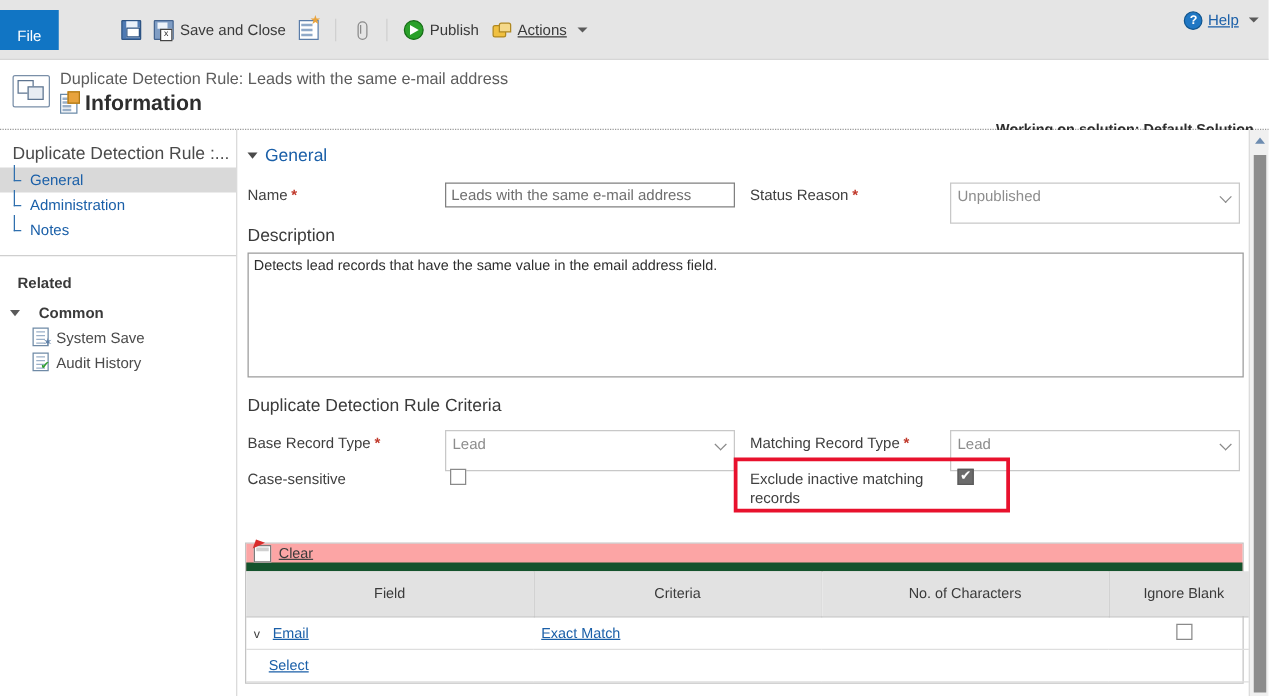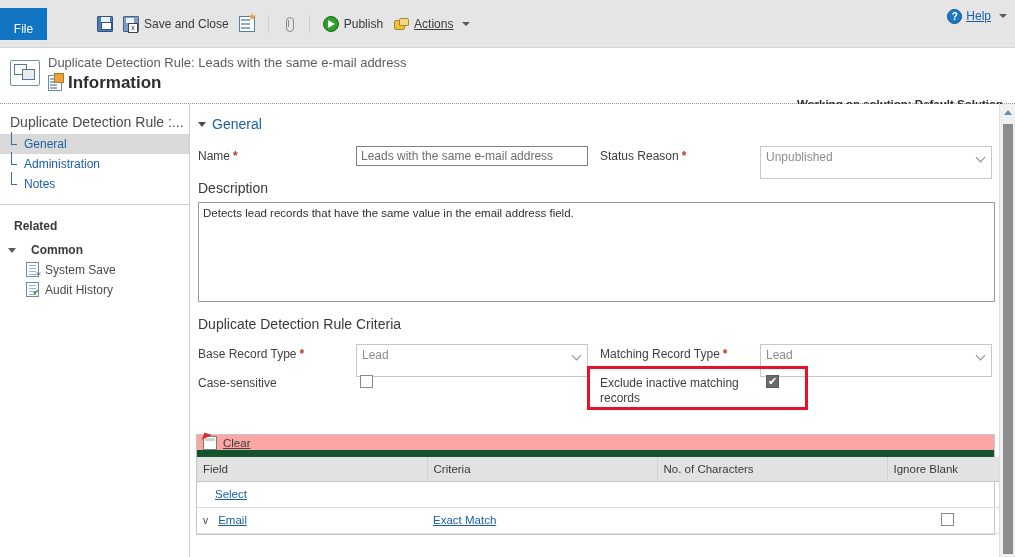--- a/index.html
+++ b/index.html
@@ -256,23 +256,23 @@
   .ico-clear::before { content:""; position:absolute; left:1px; top:1px; width:10px; height:3px; background:#d0d0d0;}
   .ico-clear::after { content:"◤"; position:absolute; left:-1px; top:-5px; font-size:10px; color:#d92b2b; line-height:10px; transform:rotate(20deg);}
   .grid-toolbar-lbl { font-size:11.5px; color:#3a3a3a;}
 
   table.gridtbl { border-collapse: collapse; width: 100%; table-layout: fixed; }
   table.gridtbl th {
     background: #e2e2e2;
     font-weight: normal;
     font-size: 11.5px;
     color: #3a3a3a;
-    text-align: left;
+    text-align: center;
     height: 24px;
-    padding: 0 6px;
+    padding: 12px 6px;
     border-right: 1px solid #d2d2d2;
     border-bottom: 1px solid #c4c4c4;
     white-space: nowrap;
     overflow:hidden;
     margin-left:44px;
   }
   table.gridtbl td {
     height: 26px;
     font-size: 11.5px;
     padding: 0 6px;
@@ -467,40 +467,40 @@
         <thead>
           <tr>
             <th>Field</th>
             <th>Criteria</th>
             <th>No. of Characters</th>
             <th>Ignore Blank</th>
           </tr>
         </thead>
         <tbody>
           <tr>
-            <td style="padding-left:18px;">
-              <span class="lnk">Select</span>
-            </td>
-            <td></td>
-            <td></td>
-            <td></td>
-          </tr>
-          <tr>
             <td>
               <span class="rowchev">v</span>
               <span class="lnk">Email</span>
             </td>
             <td>
               <span class="lnk">Exact Match</span>
             </td>
             <td></td>
             <td style="text-align:center;">
               <span class="cb"></span>
             </td>
           </tr>
+          <tr>
+            <td style="padding-left:18px;">
+              <span class="lnk">Select</span>
+            </td>
+            <td></td>
+            <td></td>
+            <td></td>
+          </tr>
         </tbody>
       </table>
     </div>
 
     <div class="vscroll">
       <div class="vs-up"></div>
       <div class="vs-thumb"></div>
     </div>
 
   </div>

